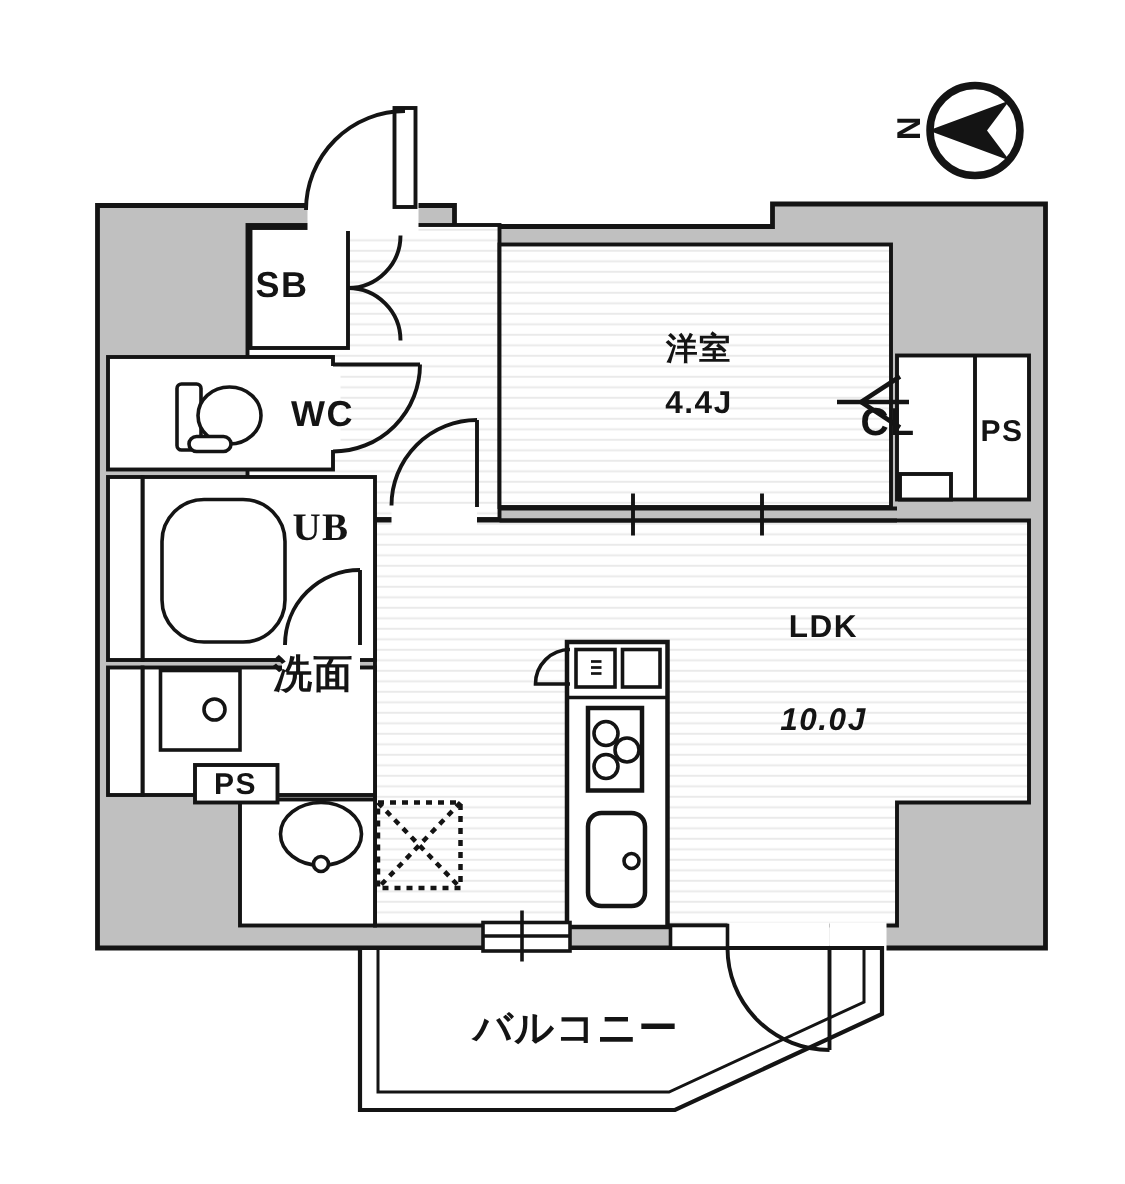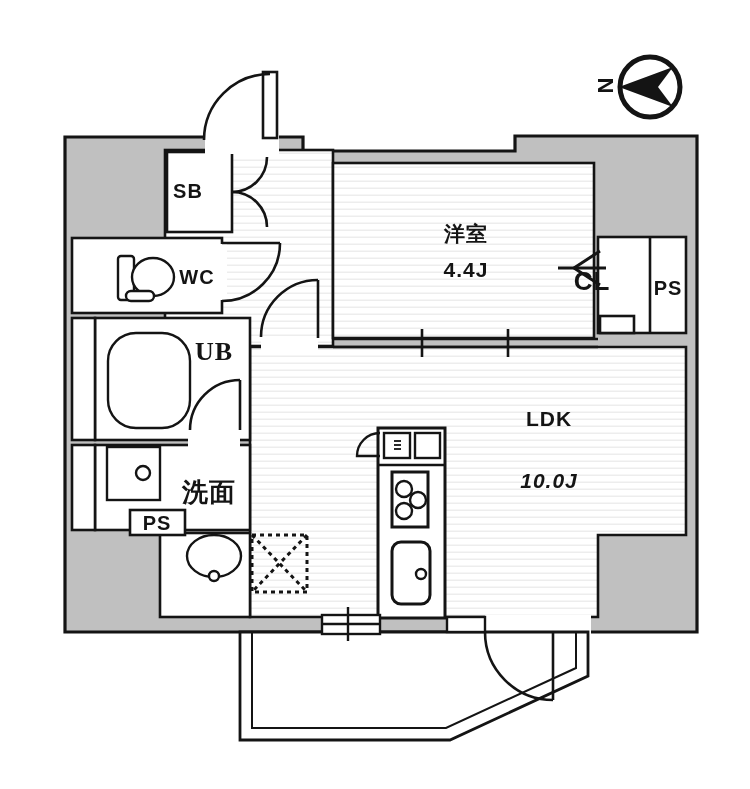--- a/index.html
+++ b/index.html
@@ -3,21 +3,21 @@
 <meta charset="utf-8">
 <style>
   html,body{margin:0;padding:0;background:#ffffff;}
   .page{position:relative;width:750px;height:789px;background:#ffffff;overflow:hidden;
         font-family:"Liberation Sans","DejaVu Sans",sans-serif;}
   .plan-svg{position:absolute;left:0;top:0;}
   .lbl{position:absolute;transform:translate(-50%,-50%);color:#141414;white-space:nowrap;
        font-weight:600;letter-spacing:1px;line-height:1;}
   .lbl.big{font-size:21px;}
   .lbl.mid{font-size:26px;}
-  .lbl.sm{font-size:20px;}
+  .lbl.sm{font-size:24px;}
   .lbl.tiny{font-size:20px;}
   .lbl.north{font-size:22px;font-weight:700;transform:translate(-50%,-50%) rotate(-90deg);}
 </style>
 </head>
 <body>
 
 <div class="page">
 
 <svg class="plan-svg" width="750" height="789" viewBox="0 0 750 789">
   <defs>
@@ -150,21 +150,22 @@
     <circle cx="650" cy="87" r="30" fill="#ffffff" stroke="#141414" stroke-width="5"></circle>
     <polygon points="619,87 673,67 658,87 673,107" fill="#141414"></polygon>
   </g>
 </svg>
 
 <div class="lbl big" style="left:466px;top:233px;">洋室</div>
 <div class="lbl big" style="left:466px;top:269px;text-align:right;">4.4J</div>
 <div class="lbl big" style="left:549px;top:418px;">LDK</div>
 <div class="lbl big" style="left:549px;top:480px;font-style:italic;">10.0J</div>
 <div class="lbl sm" style="left:188px;top:191px;">SB</div>
-<div class="lbl sm" style="left:197px;top:277px;">WC</div>
+<div class="lbl sm" style="left:215px;top:277px;">WC</div>
 <div class="lbl mid" style="left:214px;top:352px;font-family:Liberation Serif, serif;">UB</div>
-<div class="lbl mid" style="left:209px;top:492px;">洗面</div>
+<div class="lbl mid" style="left:209px;top:449px;">洗面</div>
 <div class="lbl tiny" style="left:157px;top:523px;">PS</div>
 <div class="lbl mid" style="left:592px;top:281px;">CL</div>
 <div class="lbl tiny" style="left:668px;top:288px;">PS</div>
+<div class="lbl mid" style="left:384px;top:685px;">バルコニー</div>
 <div class="lbl north" style="left:606px;top:85px;">N</div>
 
 </div>
 
 </body></html>

